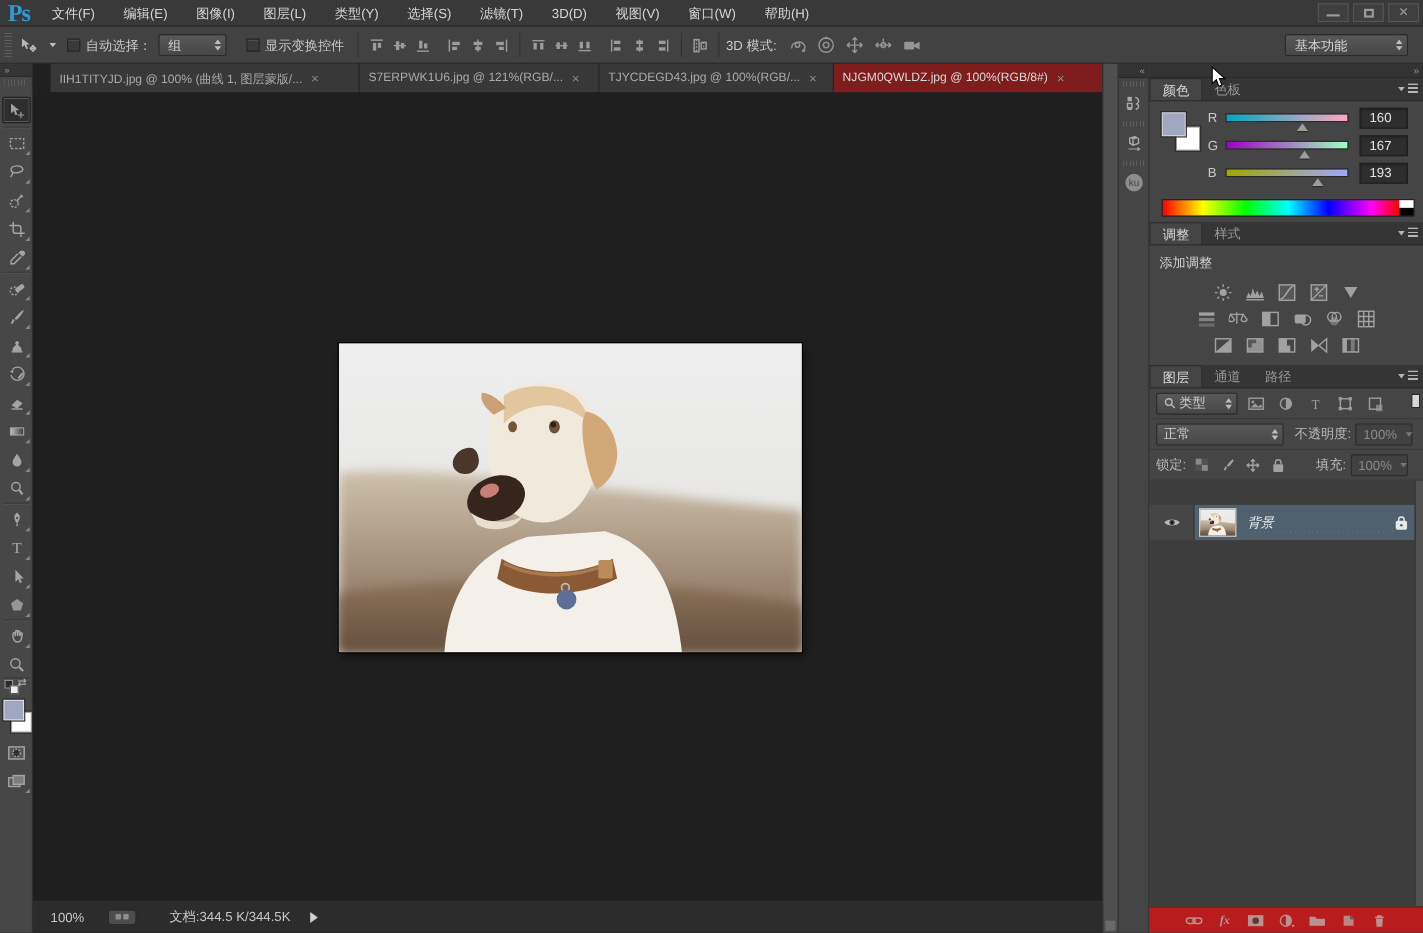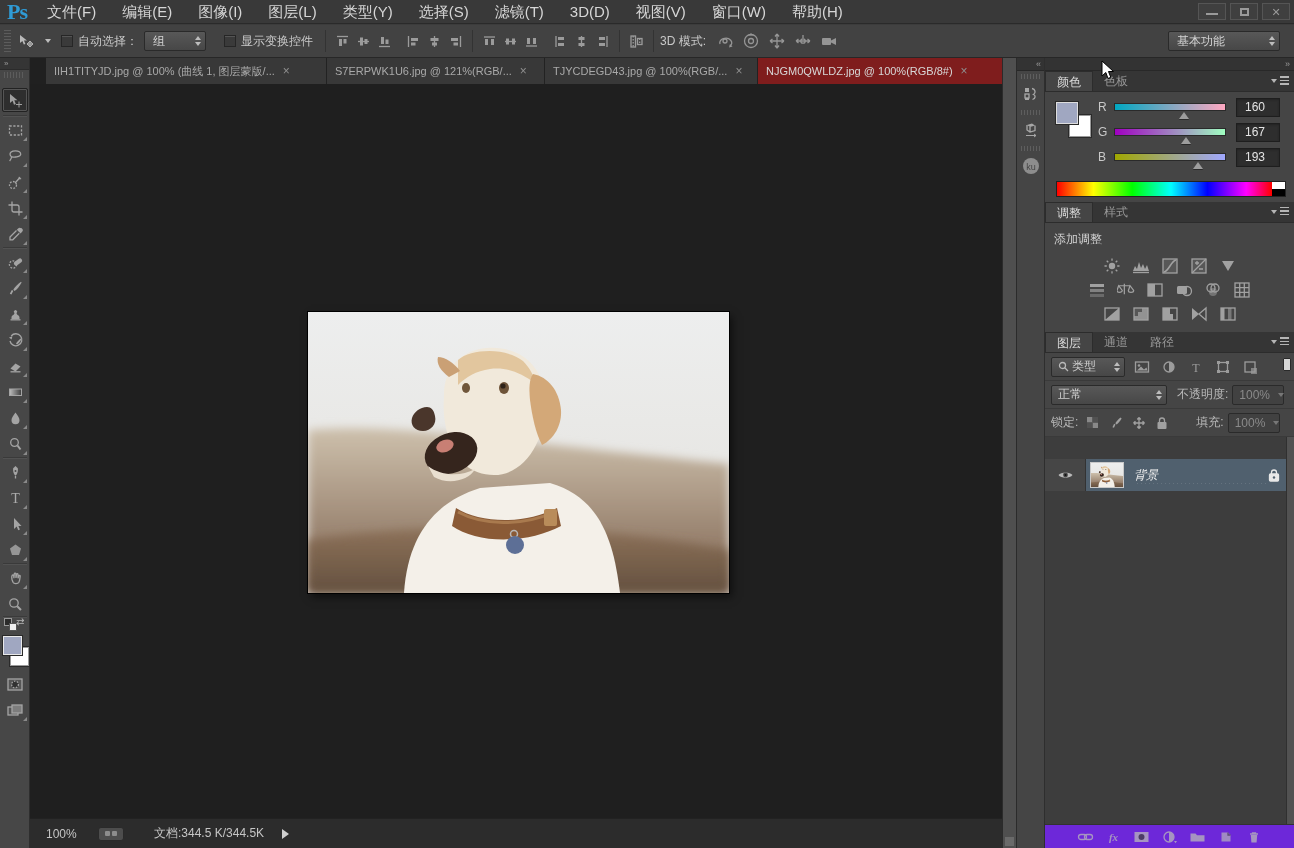--- a/index.html
+++ b/index.html
@@ -3,21 +3,21 @@
 <meta charset="utf-8">
 <style>
   * { margin:0; padding:0; box-sizing:border-box; }
   html,body { width:1294px; height:848px; background:#1f1f1f; overflow:hidden;
     font-family:"Liberation Sans","DejaVu Sans",sans-serif; }
   #app { position:relative; width:1294px; height:848px; background:#3c3c3c; font-size:12px; color:#cfcfcf; }
 
   
   #titlebar { position:absolute; left:0; top:0; width:1294px; height:24px; background:#393939; border-bottom:1px solid #2a2a2a; display:flex; align-items:center; }
   #ps-logo { width:34px; text-align:center; font-weight:bold; font-size:22px; color:#2f9bd6; font-family:"Liberation Serif","DejaVu Serif",serif; letter-spacing:-1px; }
-  .menu-item { padding:0 13px; line-height:24px; color:#d6d6d6; font-size:15px; cursor:default; }
+  .menu-item { padding:0 13px; line-height:24px; color:#d6d6d6; font-size:12px; cursor:default; }
   #win-controls { position:absolute; right:4px; top:3px; display:flex; gap:4px; }
   .winbtn { width:28px; height:17px; border:1px solid #555; background:#3f3f3f; position:relative; }
   .winbtn .g { position:absolute; left:50%; top:50%; transform:translate(-50%,-50%); color:#9a9a9a; font-size:11px; line-height:11px; }
   .winbtn .bar { position:absolute; left:7px; right:7px; top:9px; height:2px; background:#9a9a9a; }
   .winbtn .box { position:absolute; left:9px; top:4px; width:9px; height:8px; border:2px solid #9a9a9a; }
 
   
   #optionsbar { position:absolute; left:0; top:25px; width:1294px; height:33px; background:#424242; border-bottom:1px solid #272727; display:flex; align-items:center; }
   .grip-v { width:7px; height:22px; margin:0 4px; background:repeating-linear-gradient(0deg,#5c5c5c 0 1px,transparent 1px 3px); }
   .opt-sep { width:1px; height:22px; background:#333; margin:0 6px; }
@@ -111,21 +111,21 @@
   .ficon { width:20px; height:18px; margin-left:7px; display:flex; align-items:center; justify-content:center; opacity:.75; }
   .lock-icon { width:17px; height:16px; margin-left:6px; display:flex; align-items:center; justify-content:center; opacity:.8; }
   #layer-list { position:relative; height:387px; background:#3d3d3d; }
   #layer-scroll { position:absolute; right:0; top:0; width:8px; height:100%; background:#525252; border-left:1px solid #303030; }
   #layer-row { position:absolute; left:0; top:2px; width:241px; height:32px; display:flex;margin-top:20px; }
   #eye-cell { width:41px; height:32px; background:#464646; border-right:1px solid #333; display:flex; align-items:center; justify-content:center; }
   #layer-body { flex:1; background:#50606e; display:flex; align-items:center; padding:0 6px 0 4px; }
   #layer-thumb { width:34px; height:26px; border:1px solid #c9c9c9; background:#888; }
   #layer-name { flex:1; margin-left:10px; color:#efefef; font-style:italic; font-size:12px;
      background:repeating-linear-gradient(90deg,transparent 0 3px,rgba(255,255,255,.12) 3px 4px) bottom/100% 1px no-repeat; }
-  #layers-footer { position:absolute; left:0; bottom:0; width:249px; height:24px; background:#6d28d9; border-top:1px solid #323232; display:flex; align-items:center; justify-content:center; gap:10px; }
+  #layers-footer { position:absolute; left:0; bottom:0; width:249px; height:24px; background:#b91c1c; border-top:1px solid #323232; display:flex; align-items:center; justify-content:center; gap:10px; }
   .lf-btn { width:18px; height:16px; display:flex; align-items:center; justify-content:center; opacity:.75; color:#b9b9b9; font-size:11px; }
   .fx-text { font-style:italic; font-family:"Liberation Serif","DejaVu Serif",serif; font-weight:bold; }
   #filter-switch { position:absolute; right:3px; top:5px; width:8px; height:13px; background:#d7d7d7; border:1px solid #2a2a2a; border-radius:1px; }
 
   
   #cursor { position:absolute; left:1101px; top:60px; z-index:99; pointer-events:none; }
 
   svg.icon-s { stroke:#b9b9b9; fill:none; stroke-width:1.3; }
   svg .fl { fill:#b9b9b9; stroke:none; }
 </style>

